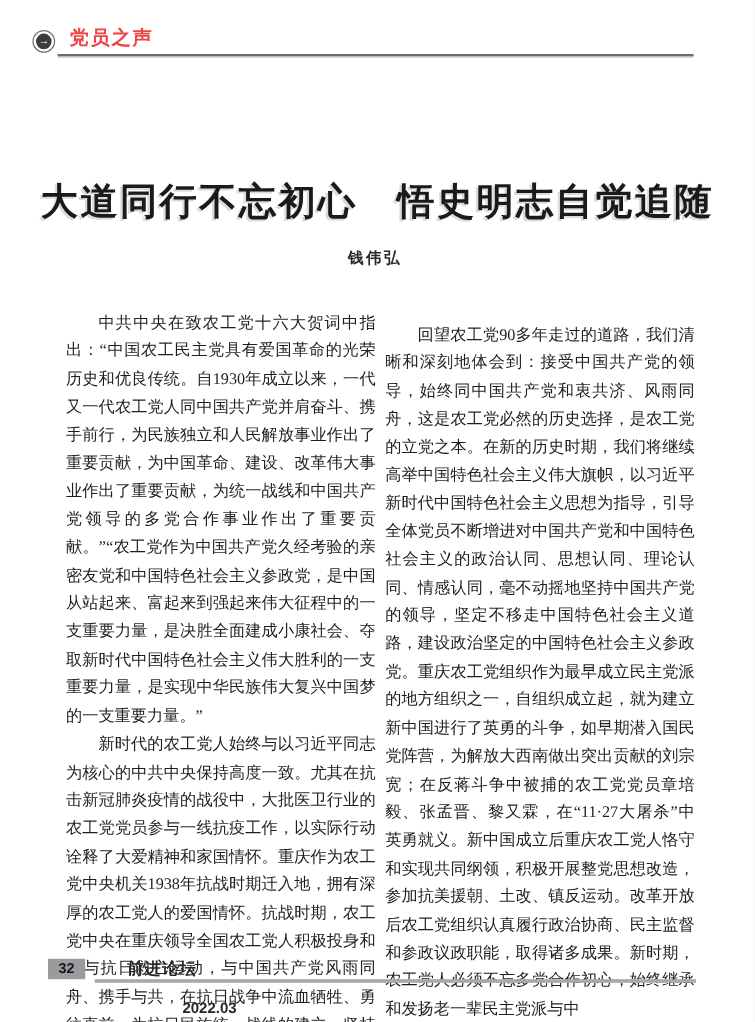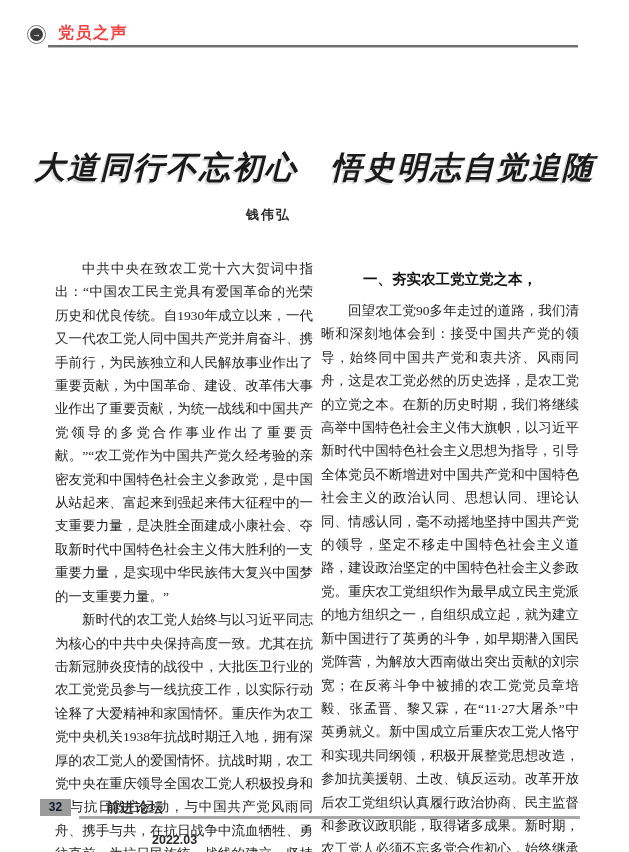--- a/index.html
+++ b/index.html
@@ -28,26 +28,25 @@
     background:linear-gradient(#6e6e6e 55%, #bdbdbd 55%);
   }
 
   
   .article-title {
     position:absolute; left:0; top:149px; width:629px; text-align:center;
     font-family:"Liberation Sans", sans-serif; font-weight:bold;
     font-size:31px; line-height:38px; color:#1a1a1a; letter-spacing:2px;
     text-shadow:-2px 2px 0 rgba(0,0,0,0.14);
     white-space:pre;
-    font-style:italic;
   }
   .author-name {
     position:absolute; left:0; top:206px; width:537px; text-align:center;
     font-family:"Liberation Sans", sans-serif; font-weight:bold;
-    font-size:13px; color:#2a2a2a; letter-spacing:2px;
+    font-size:13px; color:#2a2a2a; letter-spacing:2px;padding-left:44px;
   }
 
   
   .col { position:absolute; top:257px; width:258px; }
   .col-left  { left:55px;  }
   .col-right { left:321px; }
   .col p {
     margin:0; font-size:13.5px; line-height:23.4px;
     text-align:justify; color:#1e1e1e;
   }
@@ -91,21 +90,20 @@
   <div class="article-title">大道同行不忘初心　悟史明志自觉追随</div>
   <div class="author-name">钱伟弘</div>
 
   <div class="col col-left">
     <p class="indent">中共中央在致农工党十六大贺词中指出：“中国农工民主党具有爱国革命的光荣历史和优良传统。自1930年成立以来，一代又一代农工党人同中国共产党并肩奋斗、携手前行，为民族独立和人民解放事业作出了重要贡献，为中国革命、建设、改革伟大事业作出了重要贡献，为统一战线和中国共产党领导的多党合作事业作出了重要贡献。”“农工党作为中国共产党久经考验的亲密友党和中国特色社会主义参政党，是中国从站起来、富起来到强起来伟大征程中的一支重要力量，是决胜全面建成小康社会、夺取新时代中国特色社会主义伟大胜利的一支重要力量，是实现中华民族伟大复兴中国梦的一支重要力量。”</p>
     <p class="indent">新时代的农工党人始终与以习近平同志为核心的中共中央保持高度一致。尤其在抗击新冠肺炎疫情的战役中，大批医卫行业的农工党党员参与一线抗疫工作，以实际行动诠释了大爱精神和家国情怀。重庆作为农工党中央机关1938年抗战时期迁入地，拥有深厚的农工党人的爱国情怀。抗战时期，农工党中央在重庆领导全国农工党人积极投身和参与抗日救亡运动，与中国共产党风雨同舟、携手与共，在抗日战争中流血牺牲、勇往直前，为抗日民族统一战线的建立、坚持和发展作出积极贡献。1946年农工党中央机关离开重庆，留下农工党组织在重庆的发展火种。从新中国成立后直辖前的七届农工党重庆委员会到直辖后的五届委员会，重庆农工党组织蓬勃发展了74年。现如今，重庆全市有农工党区县组织25个，</p>
   </div>
 
   <div class="col col-right">
     <div class="section-heading">
-      <div>一、夯实农工党立党之本，</div>
     </div>
     <p class="indent">回望农工党90多年走过的道路，我们清晰和深刻地体会到：接受中国共产党的领导，始终同中国共产党和衷共济、风雨同舟，这是农工党必然的历史选择，是农工党的立党之本。在新的历史时期，我们将继续高举中国特色社会主义伟大旗帜，以习近平新时代中国特色社会主义思想为指导，引导全体党员不断增进对中国共产党和中国特色社会主义的政治认同、思想认同、理论认同、情感认同，毫不动摇地坚持中国共产党的领导，坚定不移走中国特色社会主义道路，建设政治坚定的中国特色社会主义参政党。重庆农工党组织作为最早成立民主党派的地方组织之一，自组织成立起，就为建立新中国进行了英勇的斗争，如早期潜入国民党阵营，为解放大西南做出突出贡献的刘宗宽；在反蒋斗争中被捕的农工党党员章培毅、张孟晋、黎又霖，在“11·27大屠杀”中英勇就义。新中国成立后重庆农工党人恪守和实现共同纲领，积极开展整党思想改造，参加抗美援朝、土改、镇反运动。改革开放后农工党组织认真履行政治协商、民主监督和参政议政职能，取得诸多成果。新时期，农工党人必须不忘多党合作初心，始终继承和发扬老一辈民主党派与中</p>
   </div>
 
   <div class="footer-pagebox">32</div>
   <div class="footer-journal">前进论坛</div>
   <div class="footer-issue">2022.03</div>
   <div class="footer-rule"></div>
 
 </div>

